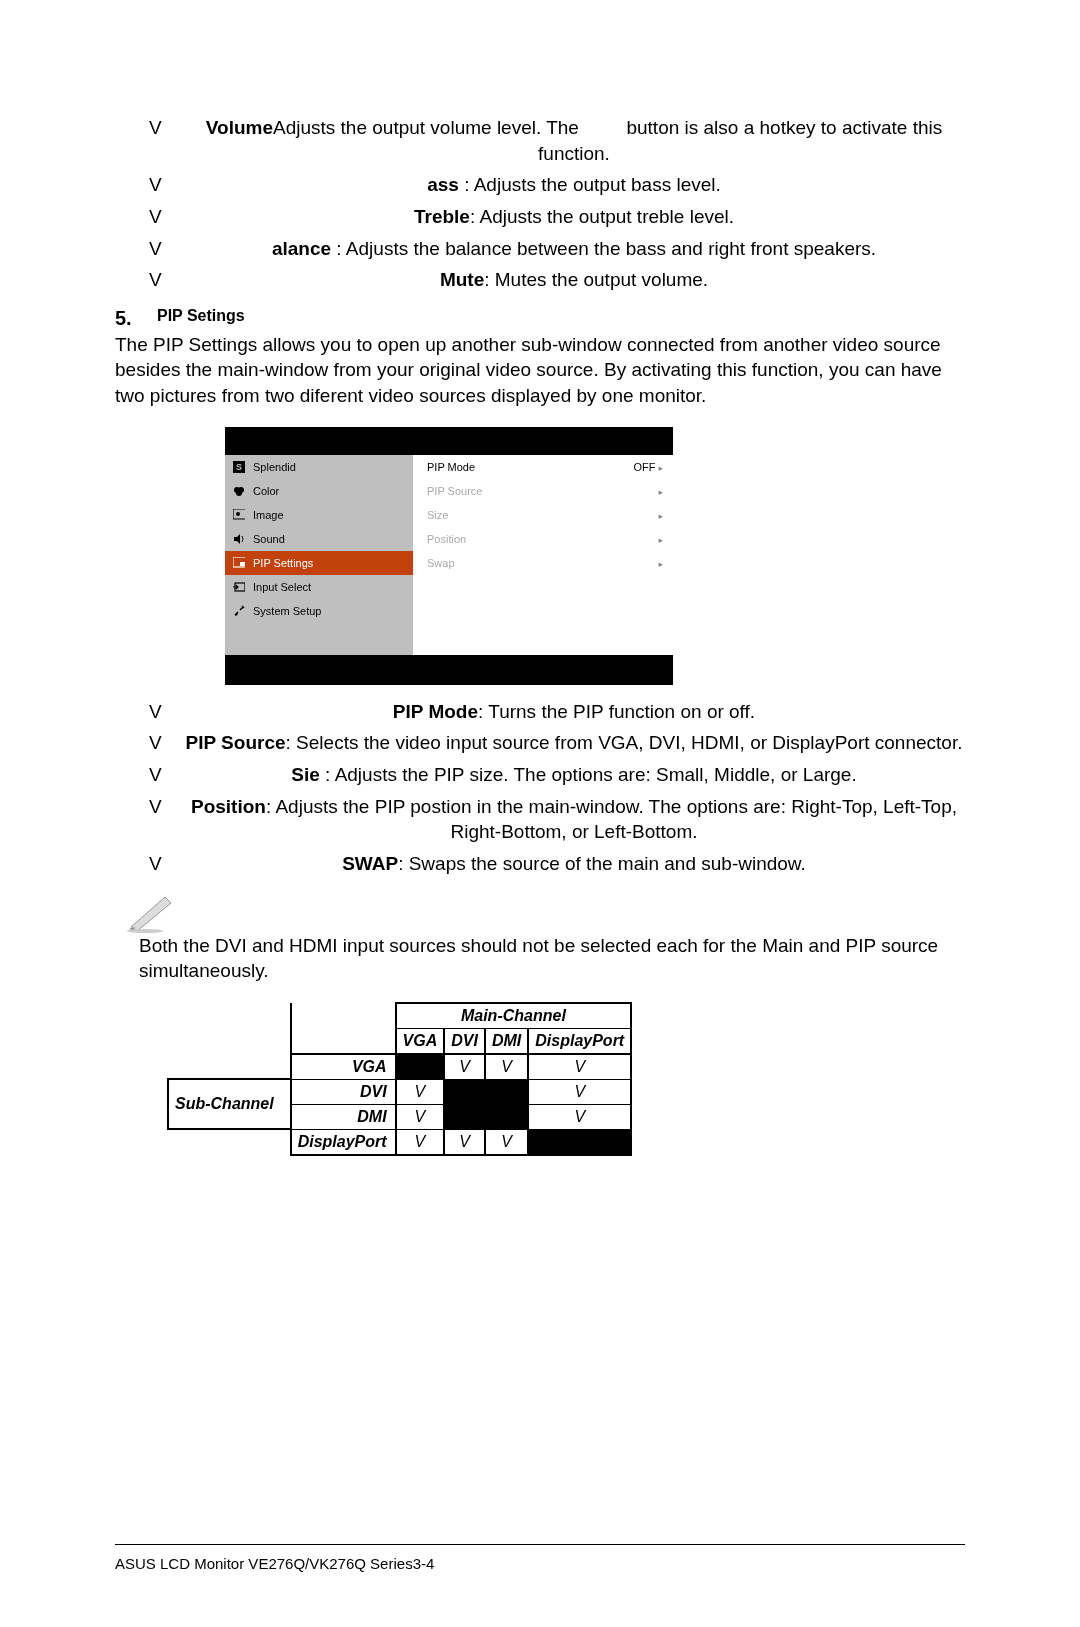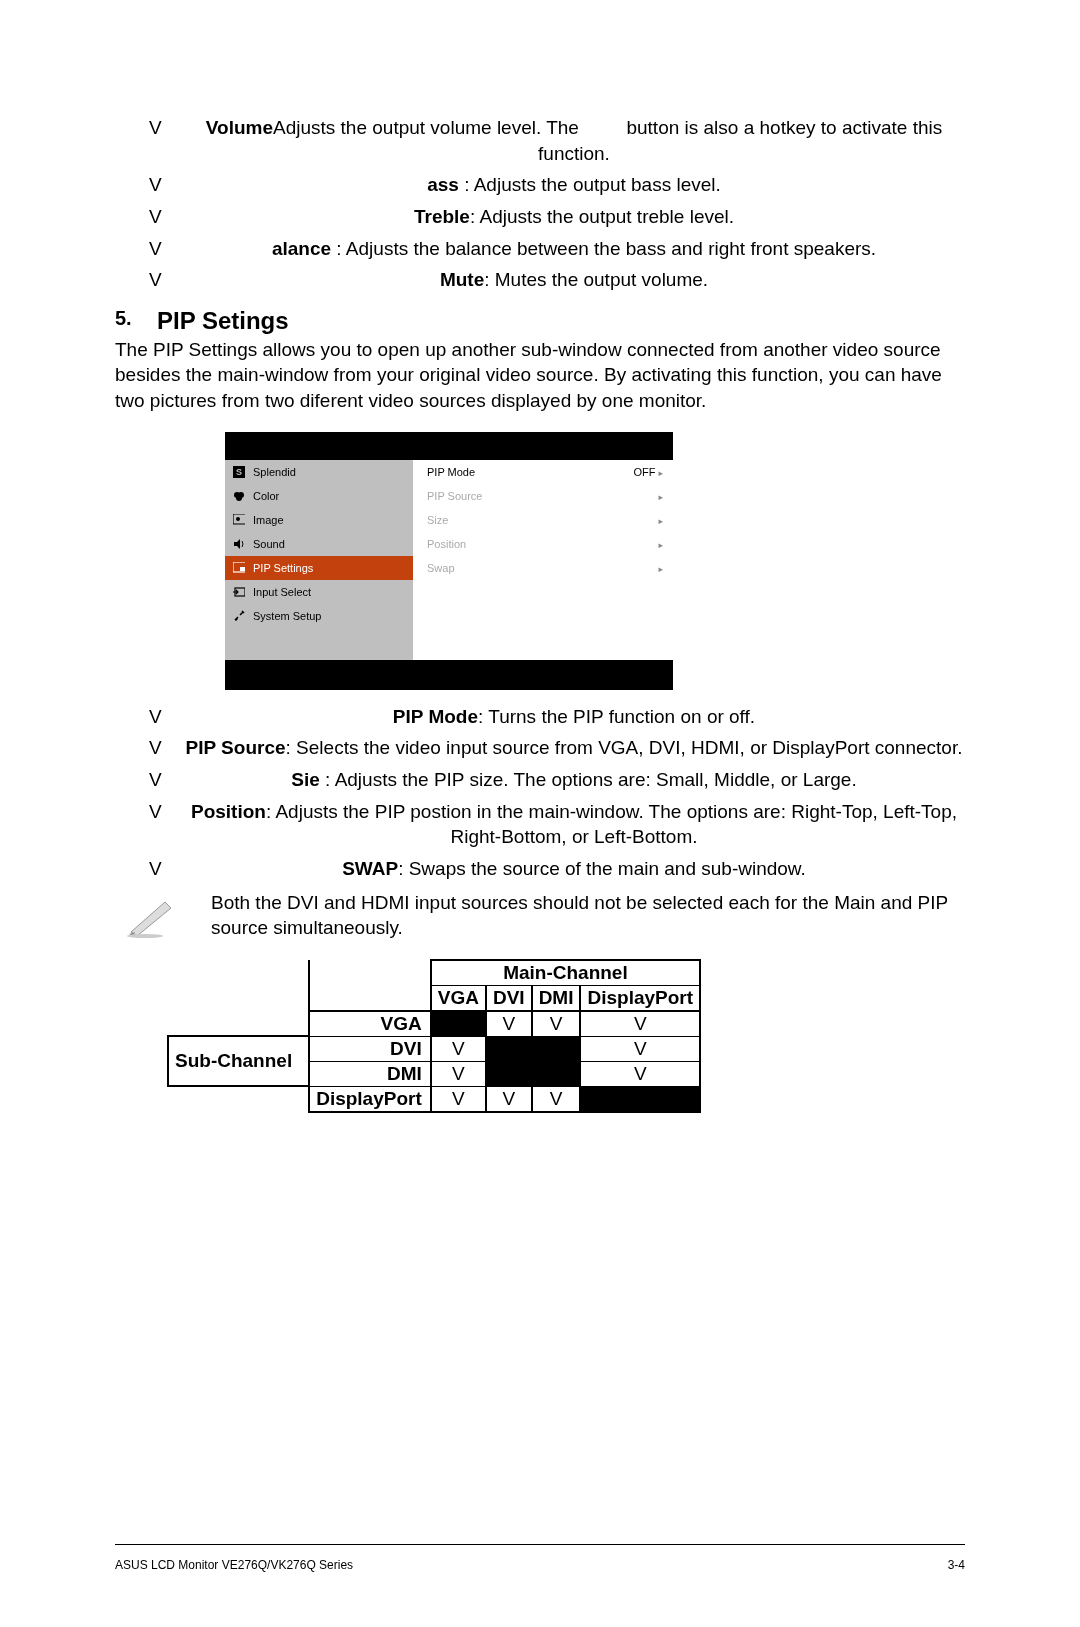--- a/index.html
+++ b/index.html
@@ -41,21 +41,21 @@
     margin-top: 14px;
     margin-bottom: 2px;
   }
   .section-num {
     width: 42px;
     font-weight: bold;
     font-size: 20px;
   }
   .section-title {
     font-weight: bold;
-    font-size: 24px;
+    font-size: 16px;
   }
   .section-para {
     font-size: 19px;
     line-height: 1.35;
     margin-bottom: 18px;
   }
 
   
   .osd {
     width: 448px;
@@ -112,20 +112,21 @@
   .osd-bottom {
     background: #000;
     height: 30px;
   }
 
   
   .note-row {
     display: flex;
     margin-top: 8px;
     margin-bottom: 18px;
+    flex-direction: column;
   }
   .pen-icon {
     width: 72px;
     flex-shrink: 0;
     display:flex;
     align-items:flex-start;
     justify-content:center;
     padding-top:4px;
   }
   .note-text {
@@ -133,21 +134,22 @@
     line-height: 1.35;
     padding-left: 24px;
   }
 
   
   .matrix-wrap {
     margin-left: 52px;
   }
   table.matrix {
     border-collapse: collapse;
-    font-size: 19px;
+    font-size: 16px;
+    font-style: italic;
   }
   table.matrix th, table.matrix td {
     padding: 0 6px;
     text-align: center;
     height: 24px;
   }
   .b-top { border-top: 2px solid #000; }
   .b-bot { border-bottom: 2px solid #000; }
   .b-lft { border-left: 2px solid #000; }
   .b-rgt { border-right: 2px solid #000; }
@@ -161,22 +163,21 @@
     right: 115px;
     bottom: 82px;
     border-top: 1px solid #000;
   }
   .footer {
     position: absolute;
     left: 115px;
     right: 115px;
     bottom: 55px;
     display: flex;
-    justify-content: space-between;
-    font-size: 12px;
+    font-size: 15px;
   }
 </style>
 </head>
 <body>
 
 <div class="page">
 
   <div class="indent-block body-text">
 
     <div class="bullet-row">

